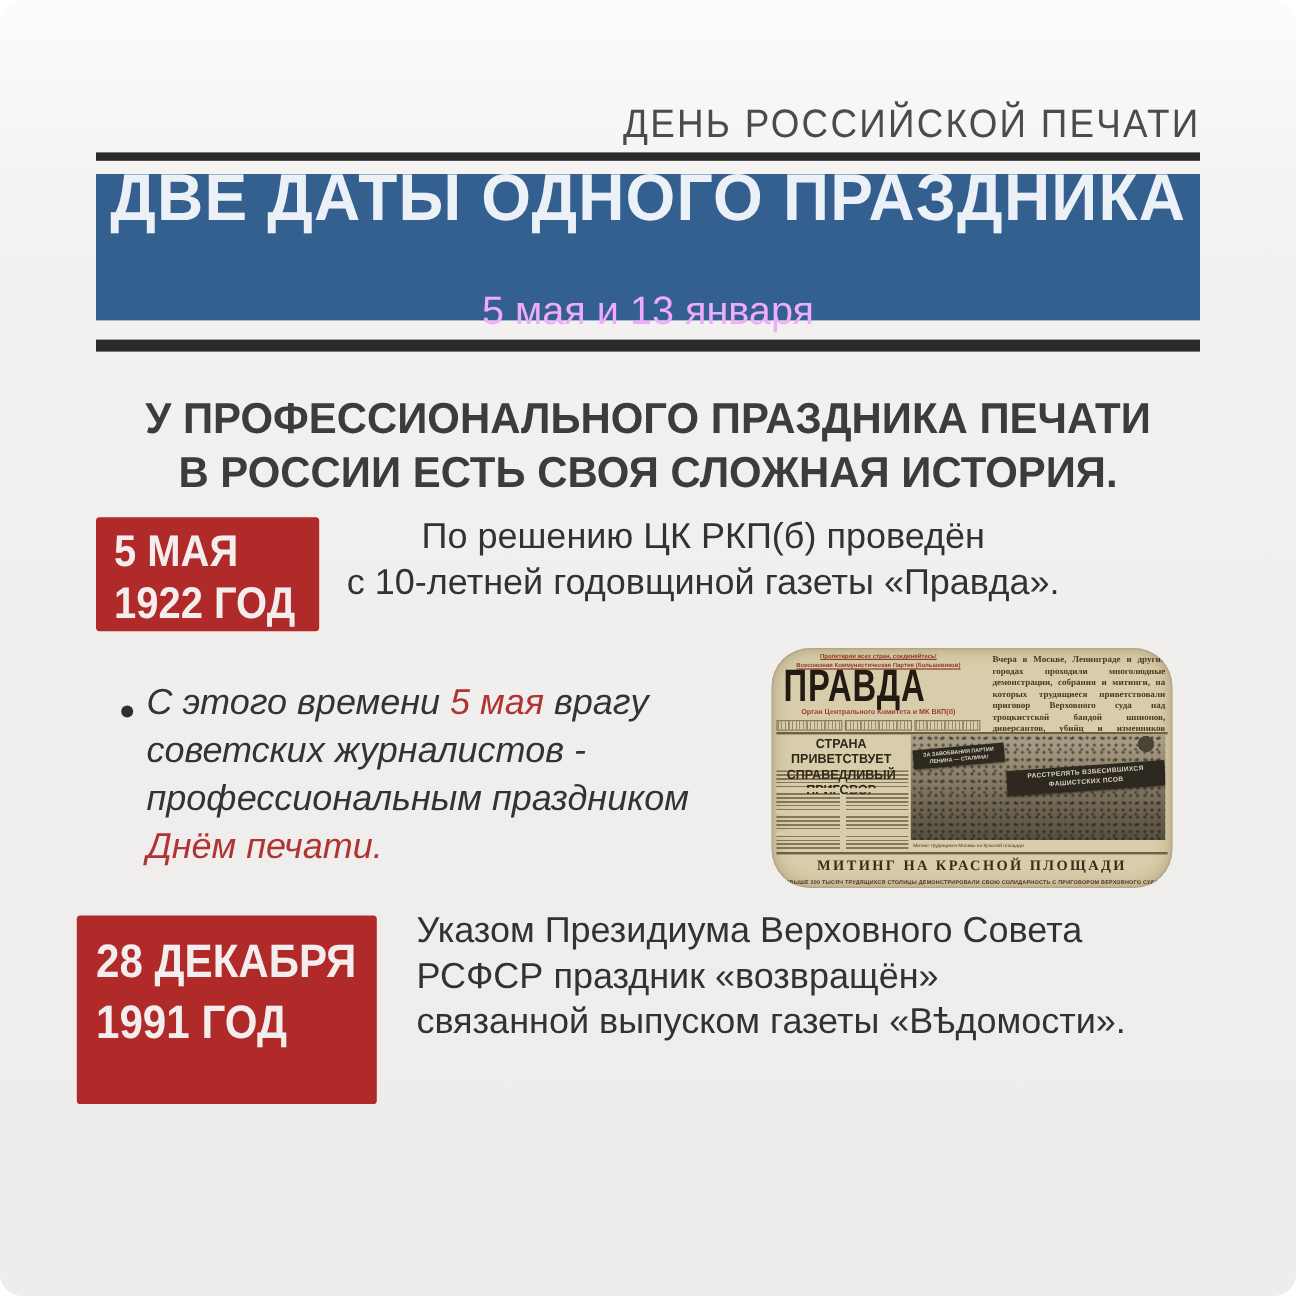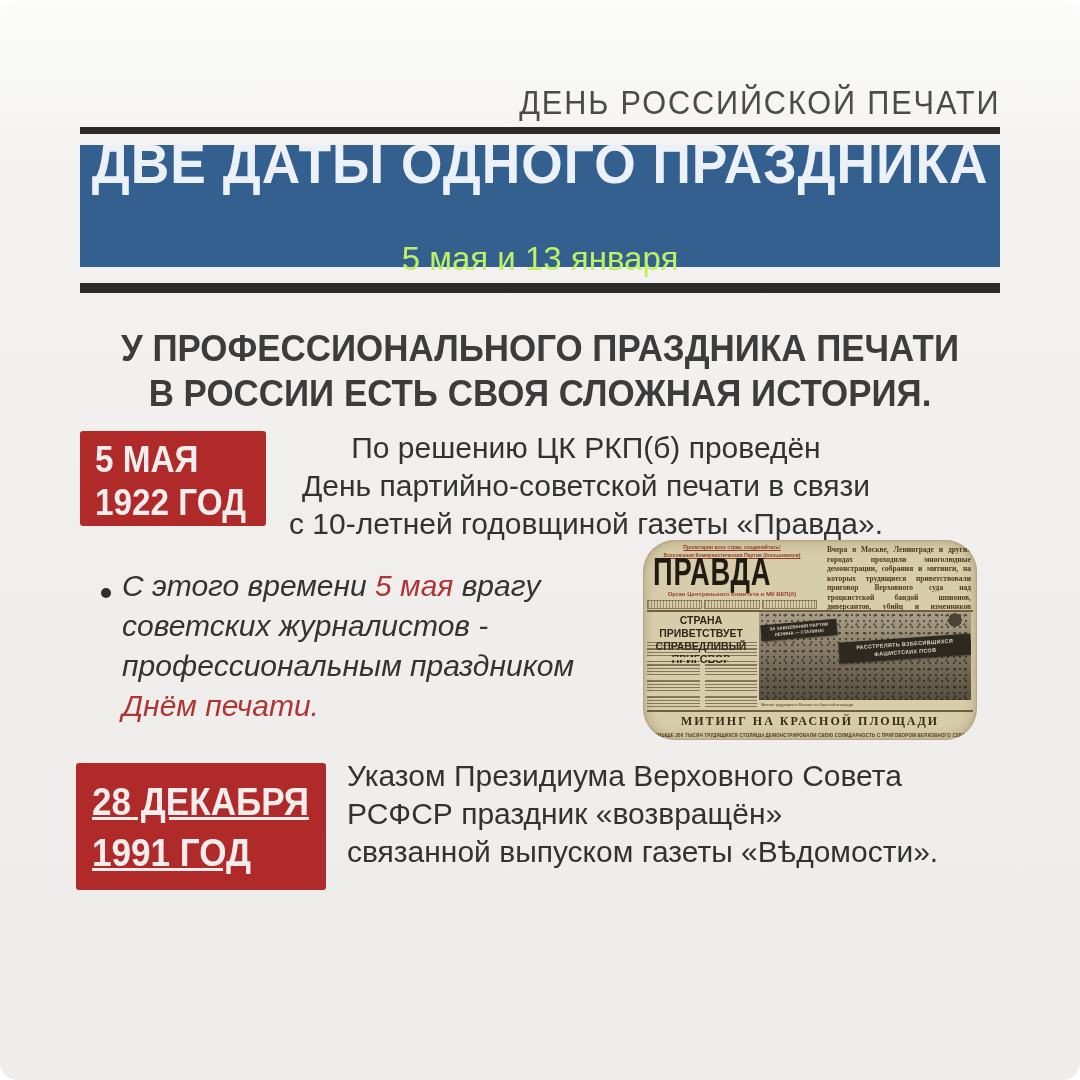--- a/index.html
+++ b/index.html
@@ -12,31 +12,31 @@
   .kicker{top:84px;right:80px;font-size:33px;font-weight:400;color:#4b4b4b;letter-spacing:2px;
           transform:scaleX(.93);transform-origin:100% 50%;white-space:nowrap;}
 
   
   .bar{left:80px;width:920px;background:#2c2a28;}
   .bar-top{top:127px;height:7px;}
   .bar-bottom{top:283px;height:10px;}
   .banner{left:80px;top:145px;width:920px;height:122px;background:#33608f;
           display:flex;flex-direction:column;align-items:center;justify-content:center;padding-top:2px;box-sizing:border-box;gap:40px;}
   .banner-title{font-size:55px;font-weight:700;color:#ecf1f8;letter-spacing:1px;transform:scaleX(.97);white-space:nowrap;line-height:1.05;}
-  .banner-sub{font-size:33px;font-weight:400;color:#bef264;margin-top:6px;}
+  .banner-sub{font-size:33px;font-weight:400;color:#f0abfc;margin-top:6px;}
 
   
   .intro{top:326px;left:0;width:1080px;text-align:center;font-size:36px;font-weight:700;color:#3d3c3c;
          line-height:45px;transform:scaleX(.97);}
 
   
   .badge{background:#b12a2a;border-radius:3px;color:#f3eded;font-weight:700;box-sizing:border-box;}
   .badge-inner{transform:scaleX(.9);transform-origin:0 50%;white-space:nowrap;}
   .badge1{left:80px;top:431px;width:186px;height:95px;padding:7px 0 0 15px;font-size:37px;line-height:43px;}
-  .badge2{left:76px;top:763px;width:250px;height:127px;padding:13px 0 0 16px;font-size:39px;line-height:51px;text-decoration:underline;}
+  .badge2{left:64px;top:763px;width:250px;height:157px;padding:13px 0 0 16px;font-size:39px;line-height:51px;}
 
   
   .para{font-size:30px;color:#323232;line-height:38px;white-space:nowrap;}
   .para1{left:289px;top:429px;text-align:center;}
   .para2{left:347px;top:757px;}
   .red{color:#b13434;}
 
   
   .bullet-dot{left:101px;top:588px;width:10px;height:10px;border-radius:50%;background:#2f2f2f;}
   .note{left:122px;top:566px;font-size:30px;font-style:italic;color:#333333;line-height:40px;white-space:nowrap;}
@@ -100,21 +100,20 @@
     <div>У ПРОФЕССИОНАЛЬНОГО ПРАЗДНИКА ПЕЧАТИ</div>
     <div>В РОССИИ ЕСТЬ СВОЯ СЛОЖНАЯ ИСТОРИЯ.</div>
   </div>
 
   <div class="abs badge badge1">
     <div class="badge-inner">5 МАЯ</div>
     <div class="badge-inner">1922 ГОД</div>
   </div>
   <div class="abs para para1">
     <div>По решению ЦК РКП(б) проведён</div>
-    <div>День партийно-советской печати в связи</div>
     <div>с 10-летней годовщиной газеты «Правда».</div>
   </div>
 
   <div class="abs bullet-dot"></div>
   <div class="abs note">
     <div><span>С этого времени </span><span class="red">5 мая</span><span> врагу</span></div>
     <div>советских журналистов -</div>
     <div>профессиональным праздником</div>
     <div class="red">Днём печати.</div>
   </div>

